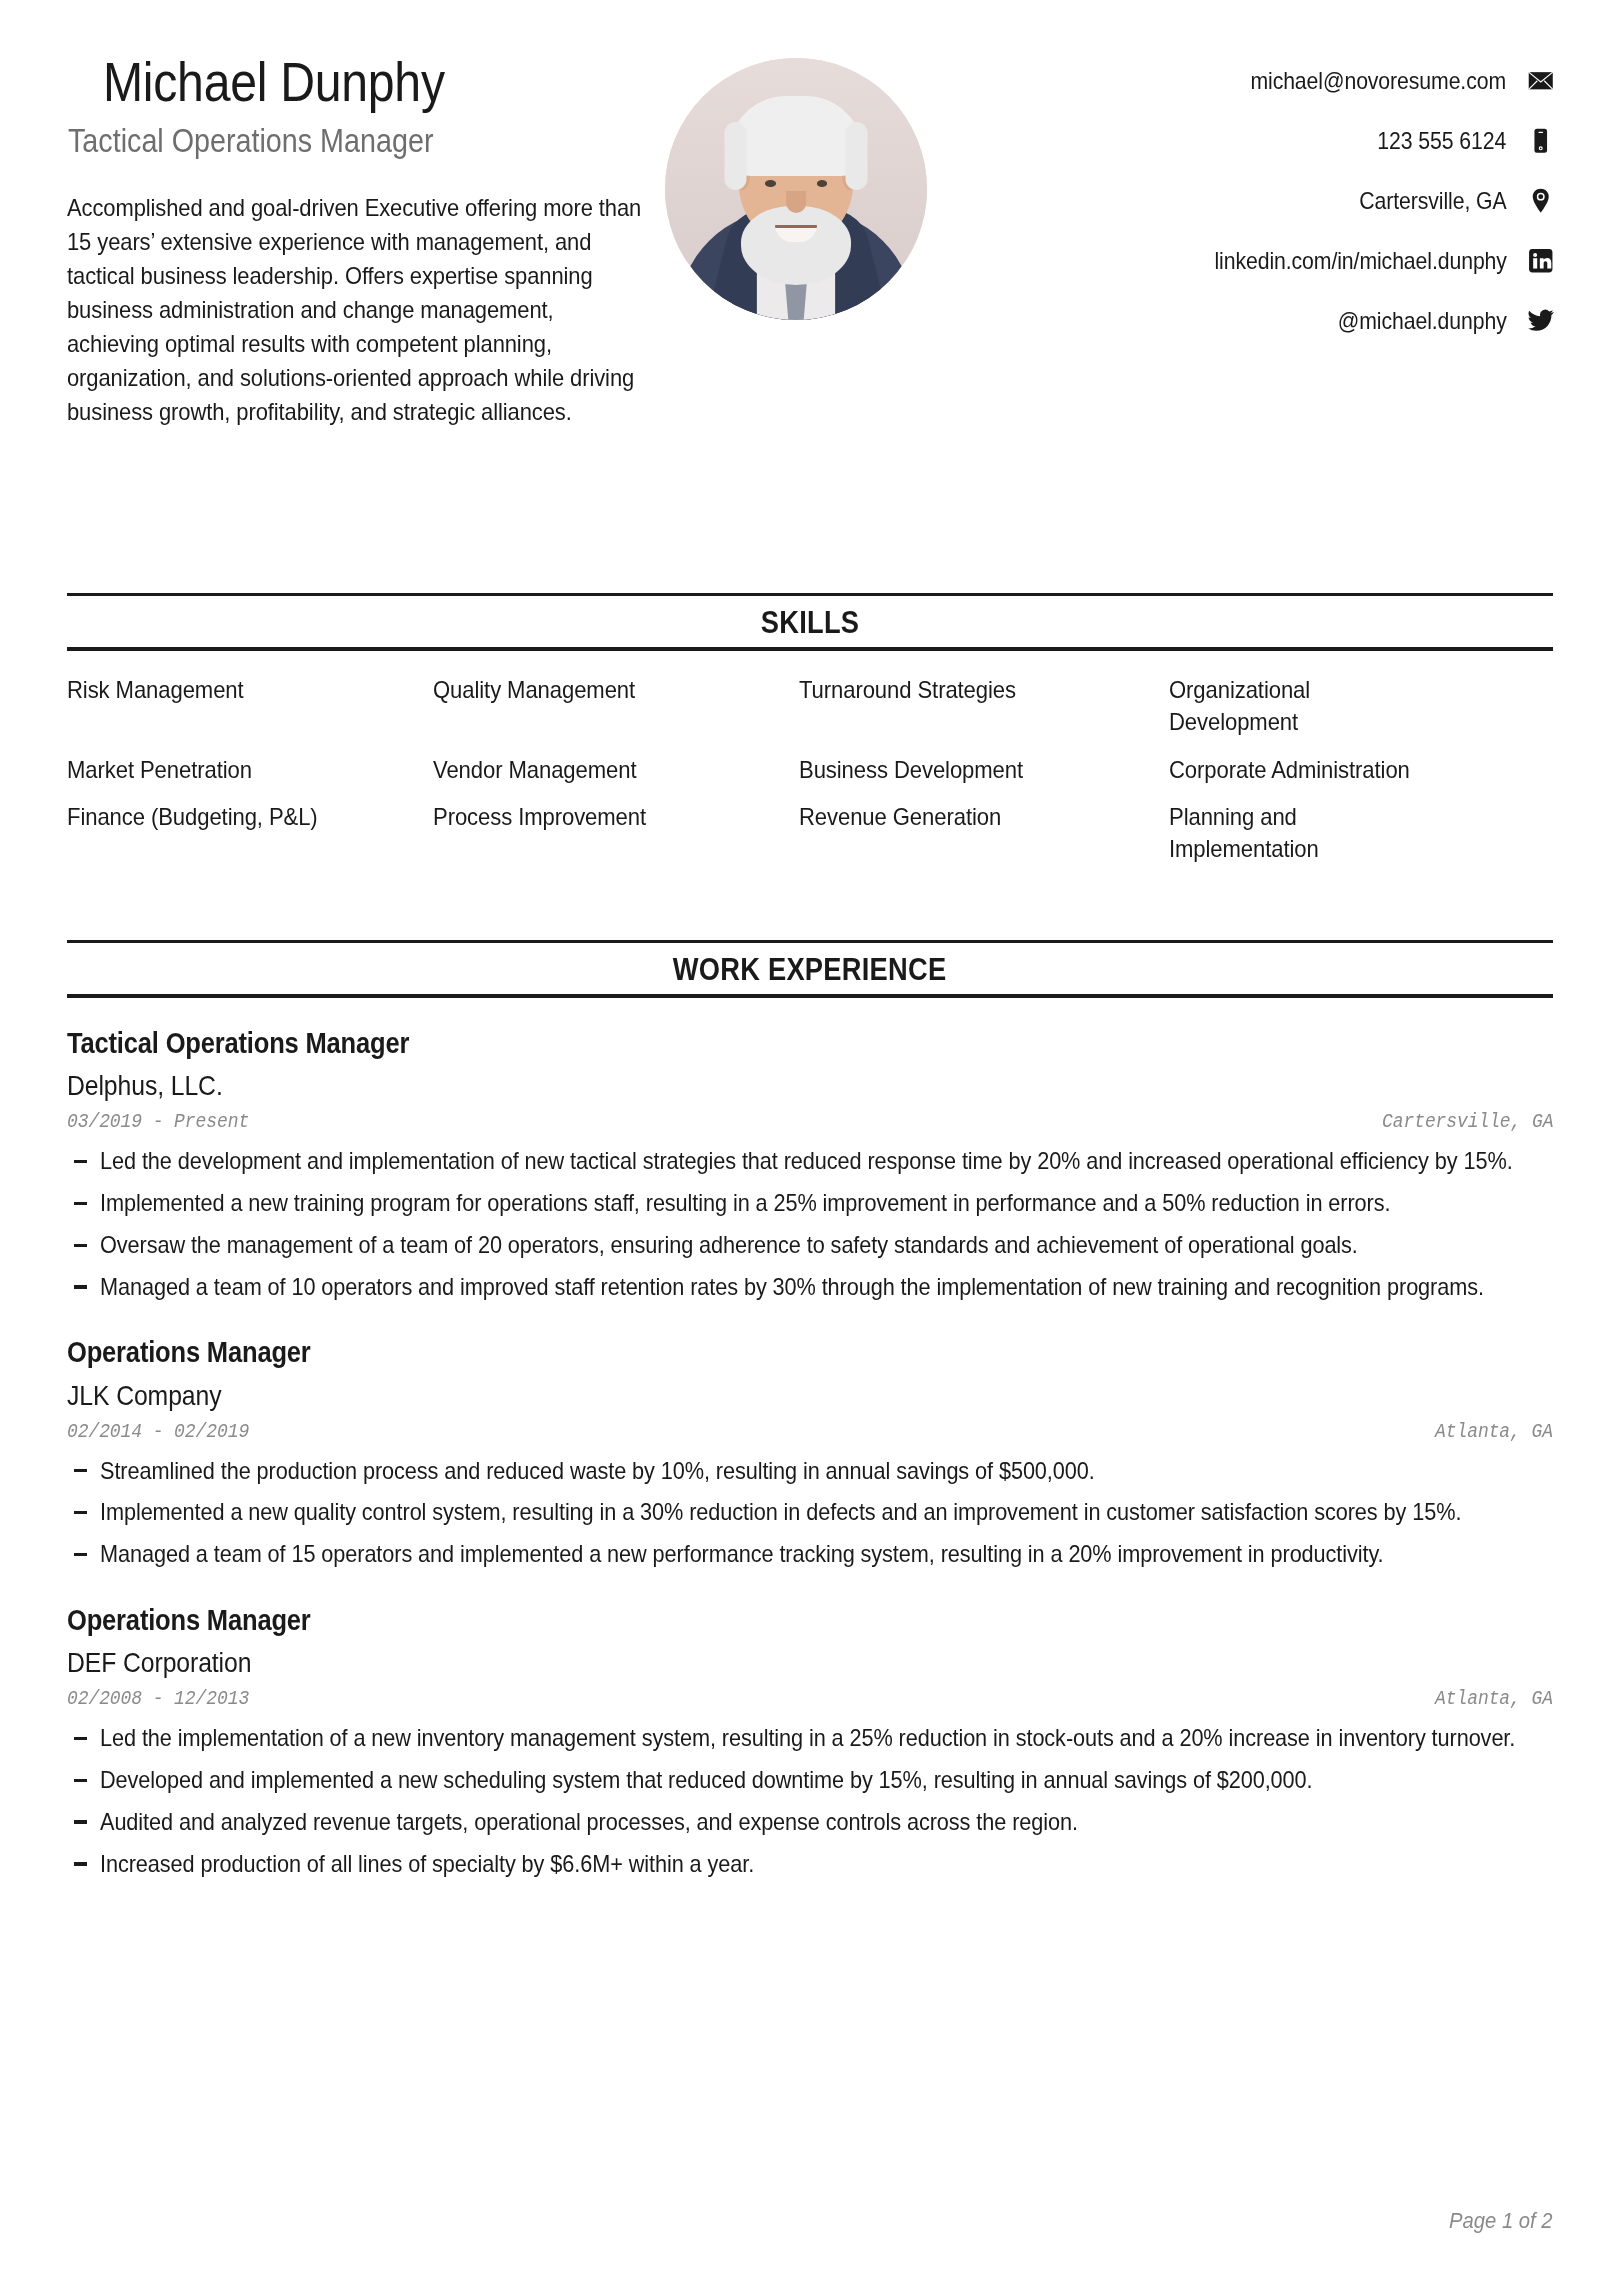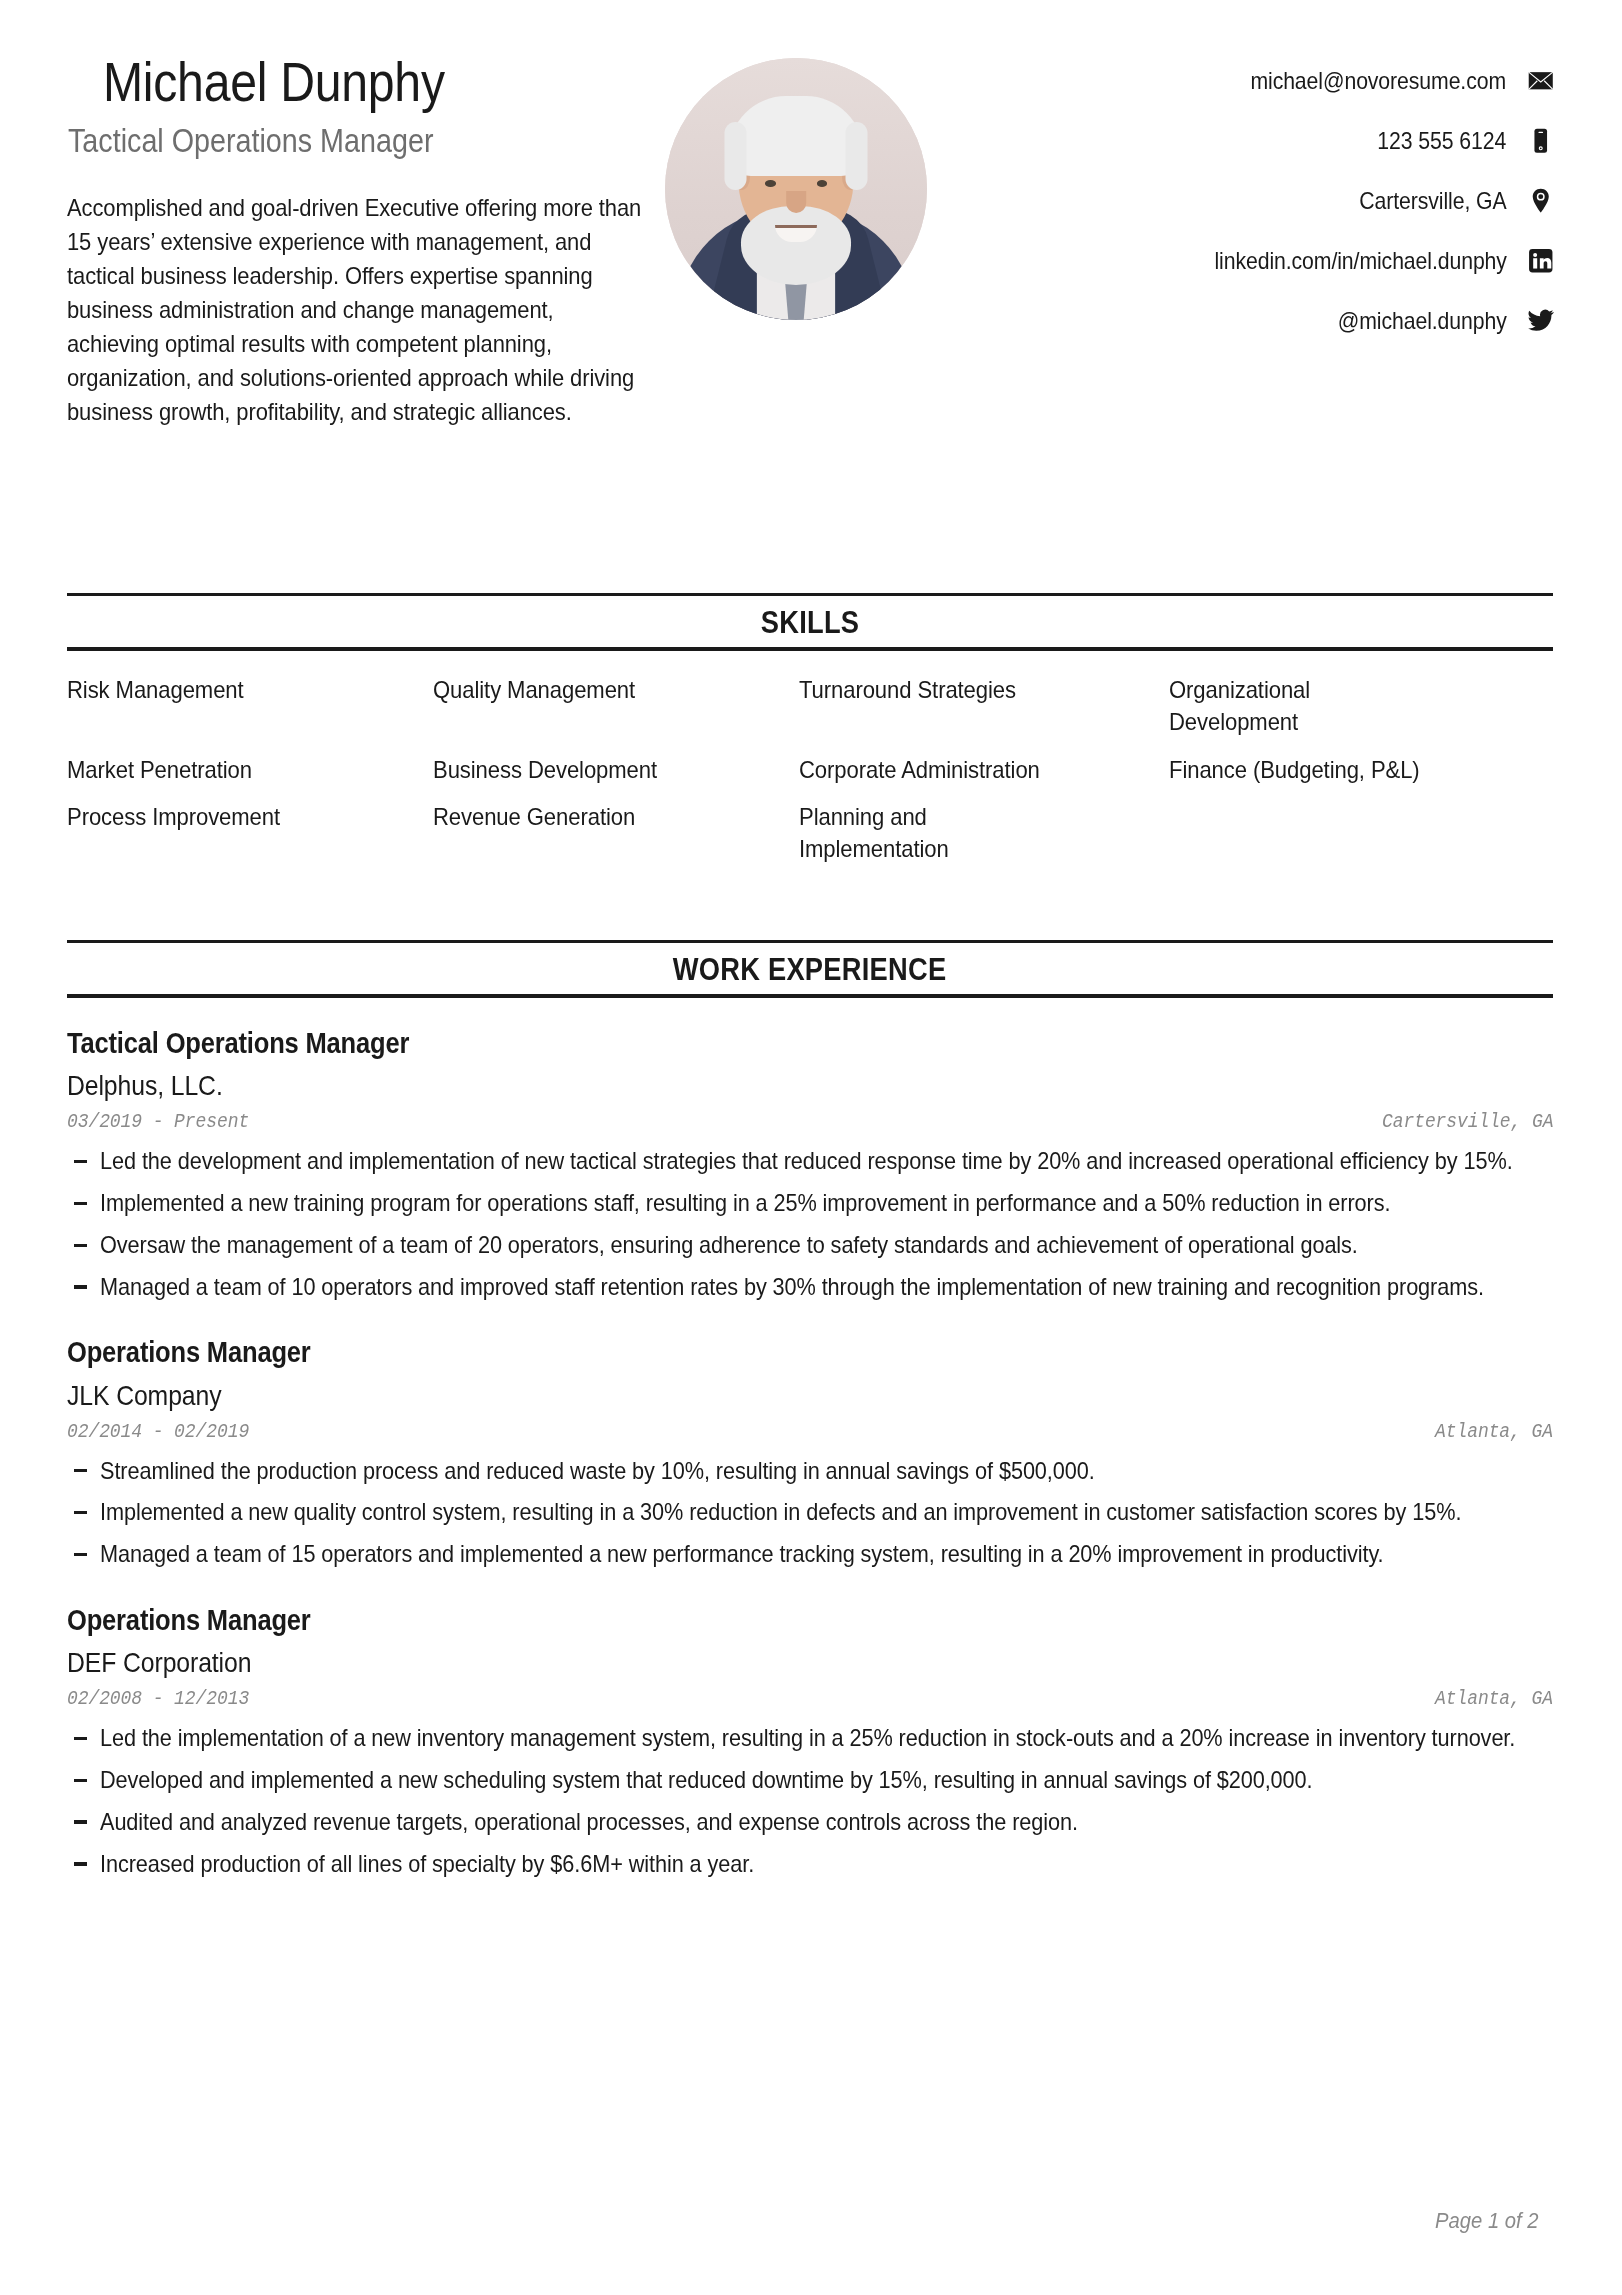--- a/index.html
+++ b/index.html
@@ -345,21 +345,21 @@
   .bullet-text > span {
     display: inline-block;
     transform: scaleX(0.92);
     transform-origin: left top;
     width: 1570px;
   }
 
   
   .footer {
     position: absolute;
-    left: 53px;
+    left: 67px;
     width: 1486px;
     top: 2208px;
     text-align: right;
     font-size: 22px;
     font-style: italic;
     color: #8a8a8a;
   }
   .footer > span { display:inline-block; transform: scaleX(0.92); transform-origin:right center; }
 </style>
 </head>
@@ -474,20 +474,21 @@
     </div>
     <div class="rule"></div>
 
     <div class="skills-grid">
       <div class="skill"><span>Risk Management</span></div>
       <div class="skill"><span>Quality Management</span></div>
       <div class="skill"><span>Turnaround Strategies</span></div>
       <div class="skill" style="max-width:196px;"><span style="white-space:normal;">Organizational Development</span></div>
 
       <div class="skill"><span>Market Penetration</span></div>
+      <div class="skill"><span>Vendor Management</span></div>
       <div class="skill"><span>Business Development</span></div>
       <div class="skill"><span>Corporate Administration</span></div>
 
       <div class="skill"><span>Finance (Budgeting, P&amp;L)</span></div>
       <div class="skill"><span>Process Improvement</span></div>
       <div class="skill"><span>Revenue Generation</span></div>
       <div class="skill" style="max-width:196px;"><span style="white-space:normal;">Planning and Implementation</span></div>
     </div>
   </div>
 

